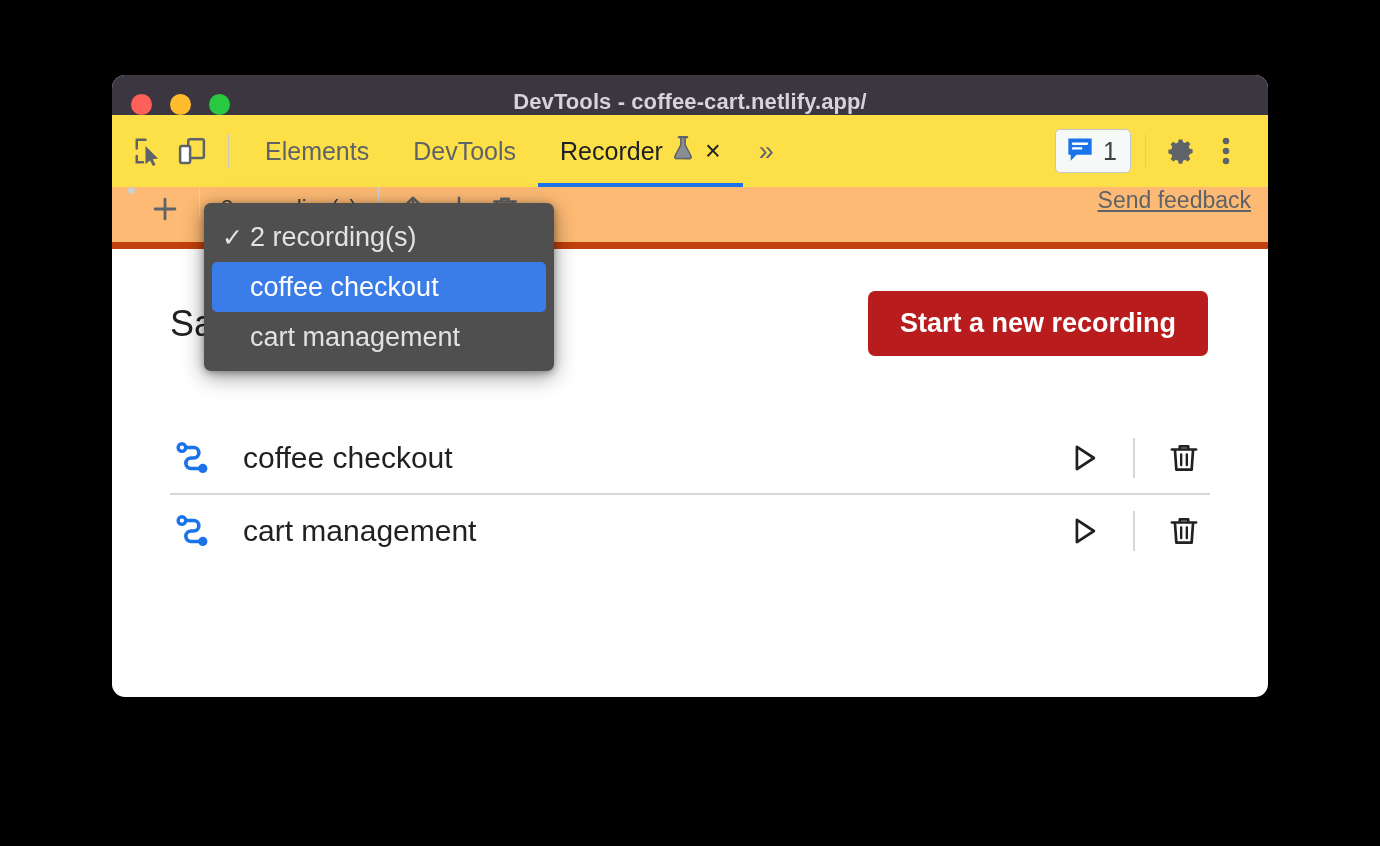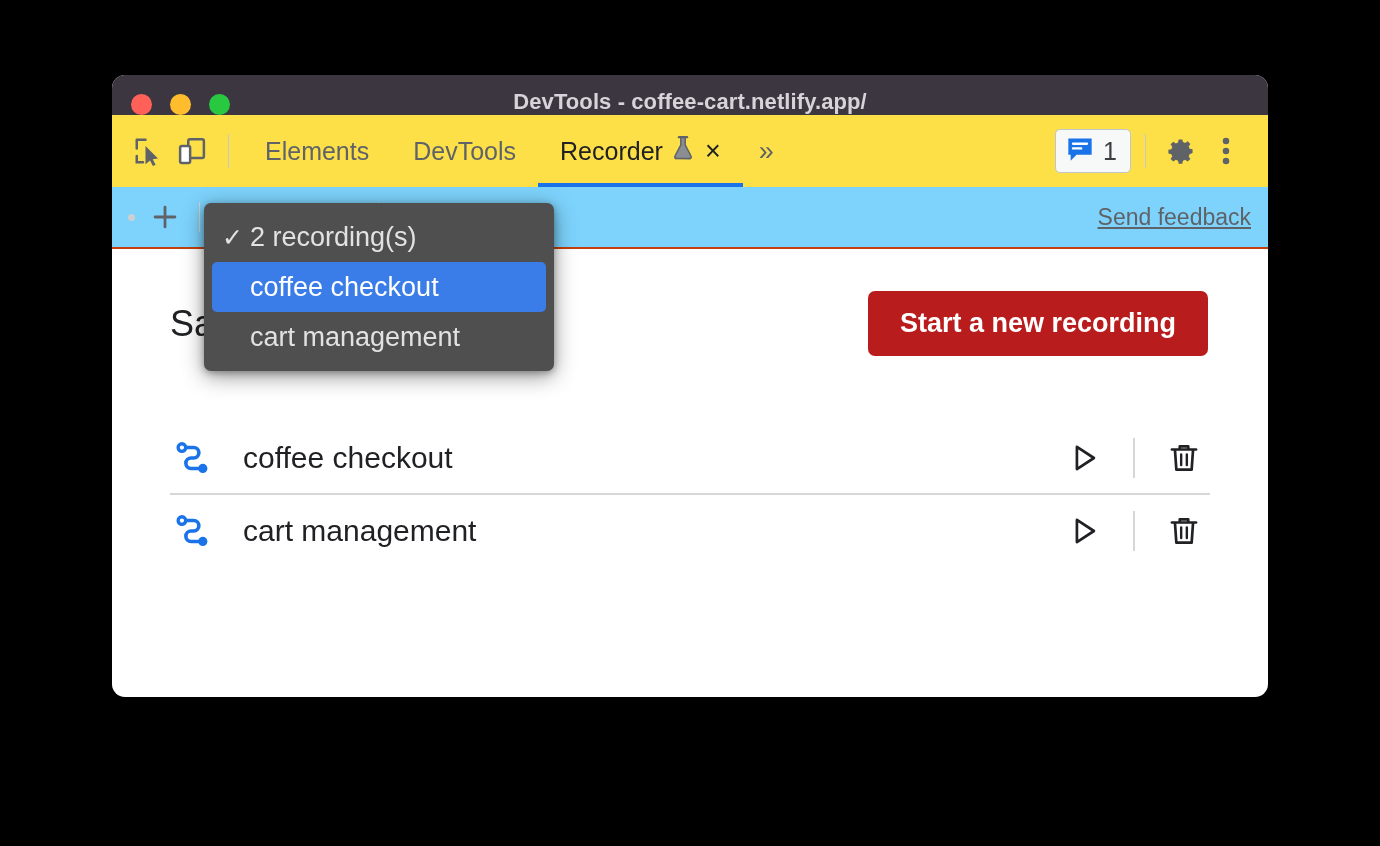--- a/index.html
+++ b/index.html
@@ -118,24 +118,23 @@
     border: 1px solid #c3c6c9;
     border-radius: 5px;
     padding: 6px 13px 6px 10px;
     background: #f7f8f8;
   }
   .issues-count { font-size: 25px; color: #3c4043; }
 
   
   .rec-toolbar {
     height: 62px;
-    background: #7dd3fc;
-    border-bottom: 2px solid #c2410c;
-    display: flex;
-    align-items: center;
+    background: #fdba74;
+    border-bottom: 7px solid #c2410c;
+    display: flex;
     padding: 0 17px 0 16px;
     position: relative;
   }
   .small-dot {
     width: 7px; height: 7px;
     border-radius: 50%;
     background: #cdcfd1;
     margin-right: 7px;
   }
   .tool-btn {

